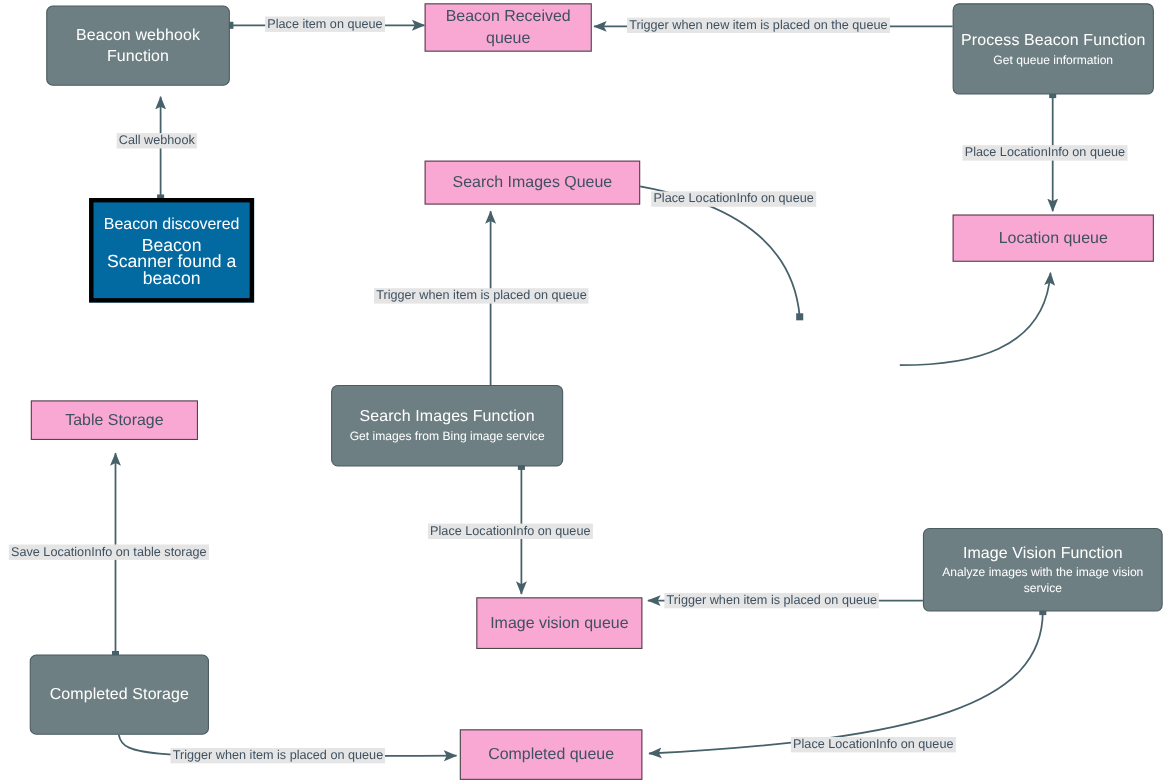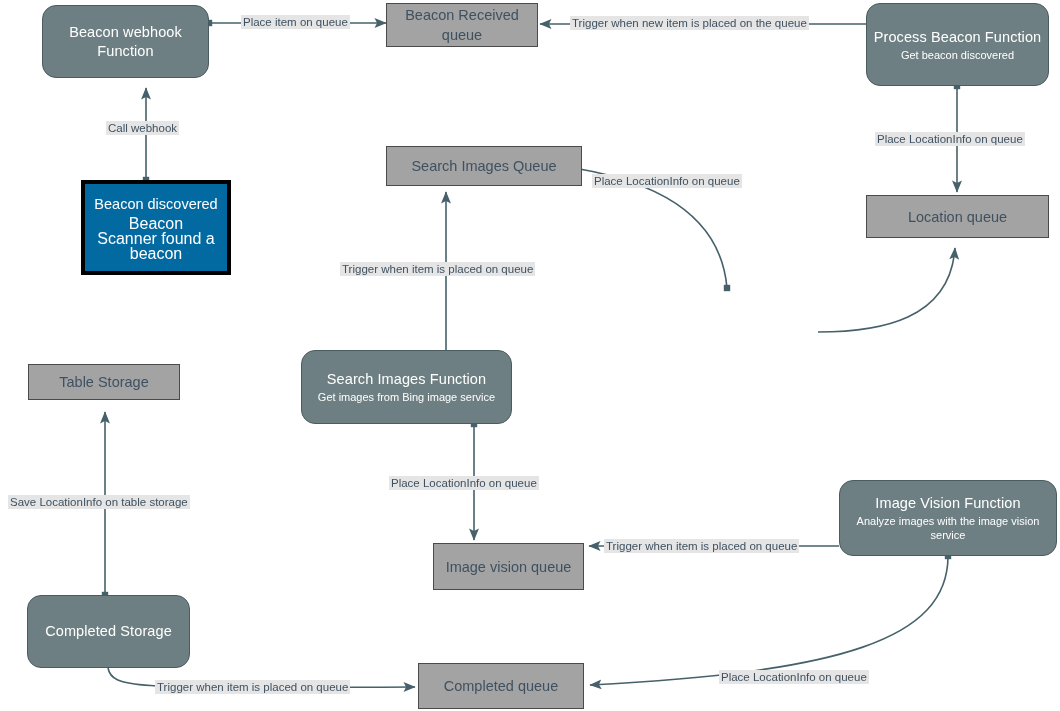--- a/index.html
+++ b/index.html
@@ -32,21 +32,21 @@
     display: flex;
     flex-direction: column;
     align-items: center;
     justify-content: center;
     text-align: center;
   }
   
   .node.func {
     background: #6e7f83;
     border: 1px solid #4b5c60;
-    border-radius: 14px;
+    border-radius: 6px;
     color: #ffffff;
   }
   .node.func .title {
     font-size: 14.5px;
     line-height: 19px;
     color: #ffffff;
     letter-spacing: 0.1px;
   }
   .node.func .subtitle {
     font-size: 11px;
@@ -69,21 +69,21 @@
   }
   .node.event .subtitle {
     font-size: 16px;
     line-height: 15px;
     color: #ffffff;
     margin-top: 2px;
     padding: 0 12px;
   }
   
   .node.queue {
-    background: #a3a3a3;
+    background: #f9a8d4;
     border: 1px solid #4a4a4a;
     border-radius: 0;
     color: #3e4f5c;
   }
   .node.queue .title {
     font-size: 14.5px;
     line-height: 20px;
     color: #3f5160;
   }
   .edge-label {
@@ -163,21 +163,21 @@
   <div class="node func" style="left:42px; top:5px; width:167px; height:73px;">
     <div class="title">Beacon webhook Function</div>
   </div>
 
   <div class="node queue" style="left:386px; top:3px; width:152px; height:44px;">
     <div class="title">Beacon Received queue</div>
   </div>
 
   <div class="node func" style="left:866px; top:3px; width:183px; height:83px;">
     <div class="title">Process Beacon Function</div>
-    <div class="subtitle">Get beacon discovered</div>
+    <div class="subtitle">Get queue information</div>
   </div>
 
   <div class="node event" style="left:81px; top:180px; width:150px; height:95px;">
     <div class="title">Beacon discovered</div>
     <div class="subtitle">Beacon Scanner found a beacon</div>
   </div>
 
   <div class="node queue" style="left:386px; top:146px; width:196px; height:40px;">
     <div class="title">Search Images Queue</div>
   </div>

